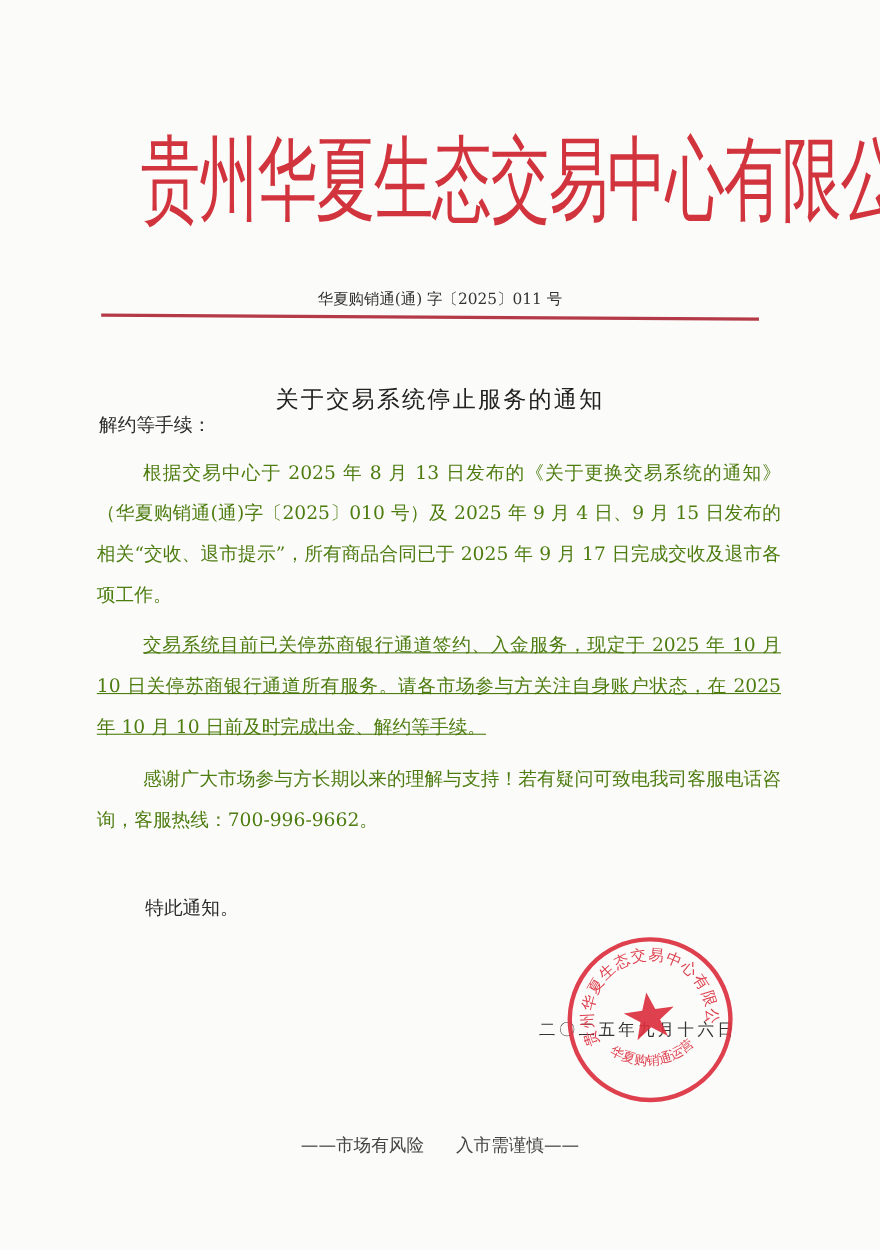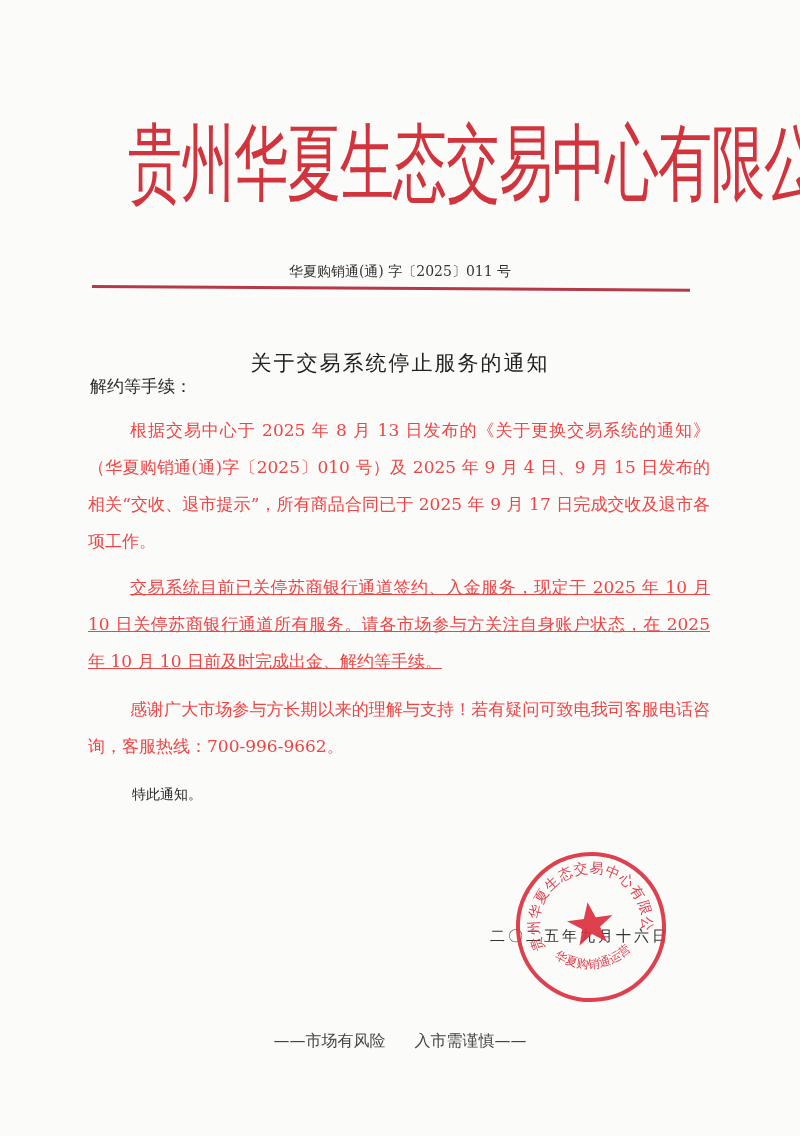--- a/index.html
+++ b/index.html
@@ -25,26 +25,26 @@
       background: #b43a48; transform: rotate(0.35deg); transform-origin: 0 0;
     }
     .notice-title {
       position: absolute; left: 0; width: 800px; top: 313px; text-align: center;
       font-size: 21px; letter-spacing: 2px; color: #222; margin-top: 36px;
     }
     .salutation { position: absolute; left: 90px; top: 375px; font-size: 17px; }
     .para {
       position: absolute; left: 88px; width: 622px;
       font-size: 17px; line-height: 37px; text-indent: 42px;
-      text-align: justify; color: #ef4444;
+      text-align: justify; color: #4d7c0f;
     }
     .p1 { top: 412px; }
     .p2 { top: 569px; text-decoration: underline; }
     .p3 { top: 691px; }
-    .closing { position: absolute; left: 132px; top: 786px; font-size: 14px; }
+    .closing { position: absolute; left: 132px; top: 814px; font-size: 17px; }
     .issue-date {
       position: absolute; left: 490px; top: 927px; font-size: 15px; letter-spacing: 3px;
       color: #333; font-family: "DejaVu Sans", sans-serif;
     }
     .seal {
       position: absolute; left: 516px; top: 852px; width: 150px; height: 150px;
       border-radius: 50%; border: 4px solid #dc3140; box-sizing: border-box;
       opacity: 0.92; transform: rotate(-8deg);
     }
     .seal svg { position: absolute; left: 0; top: 0; }

